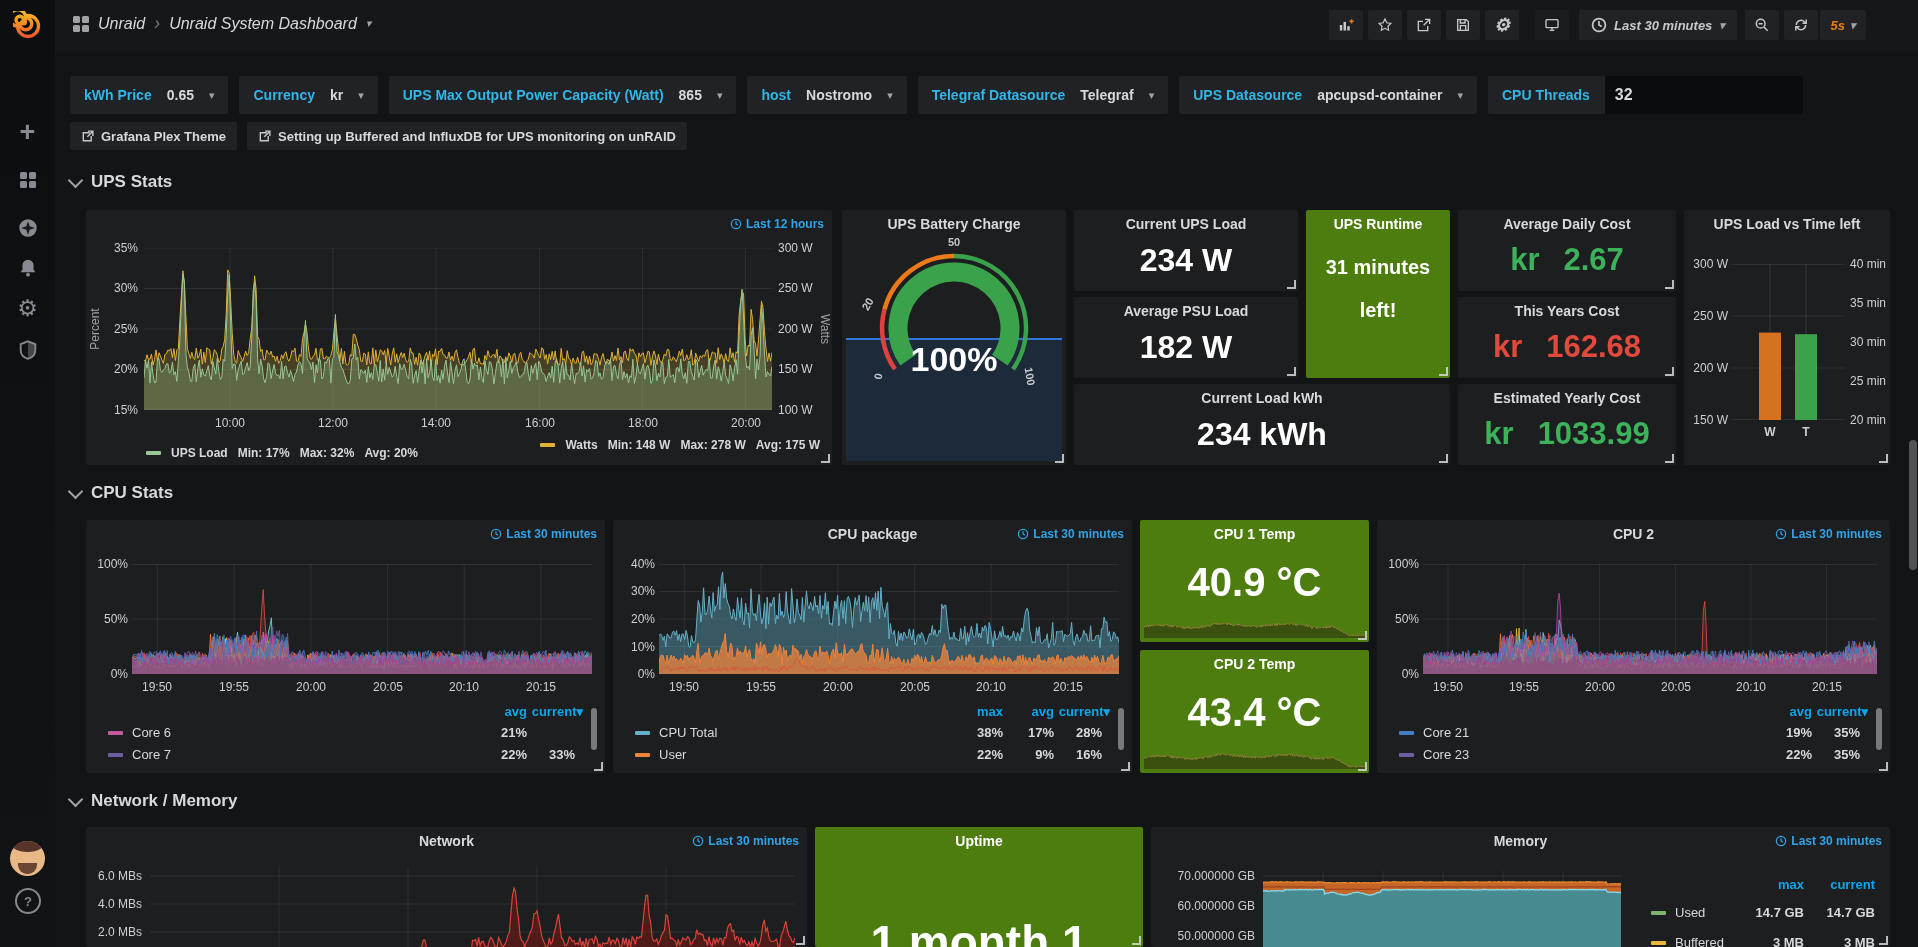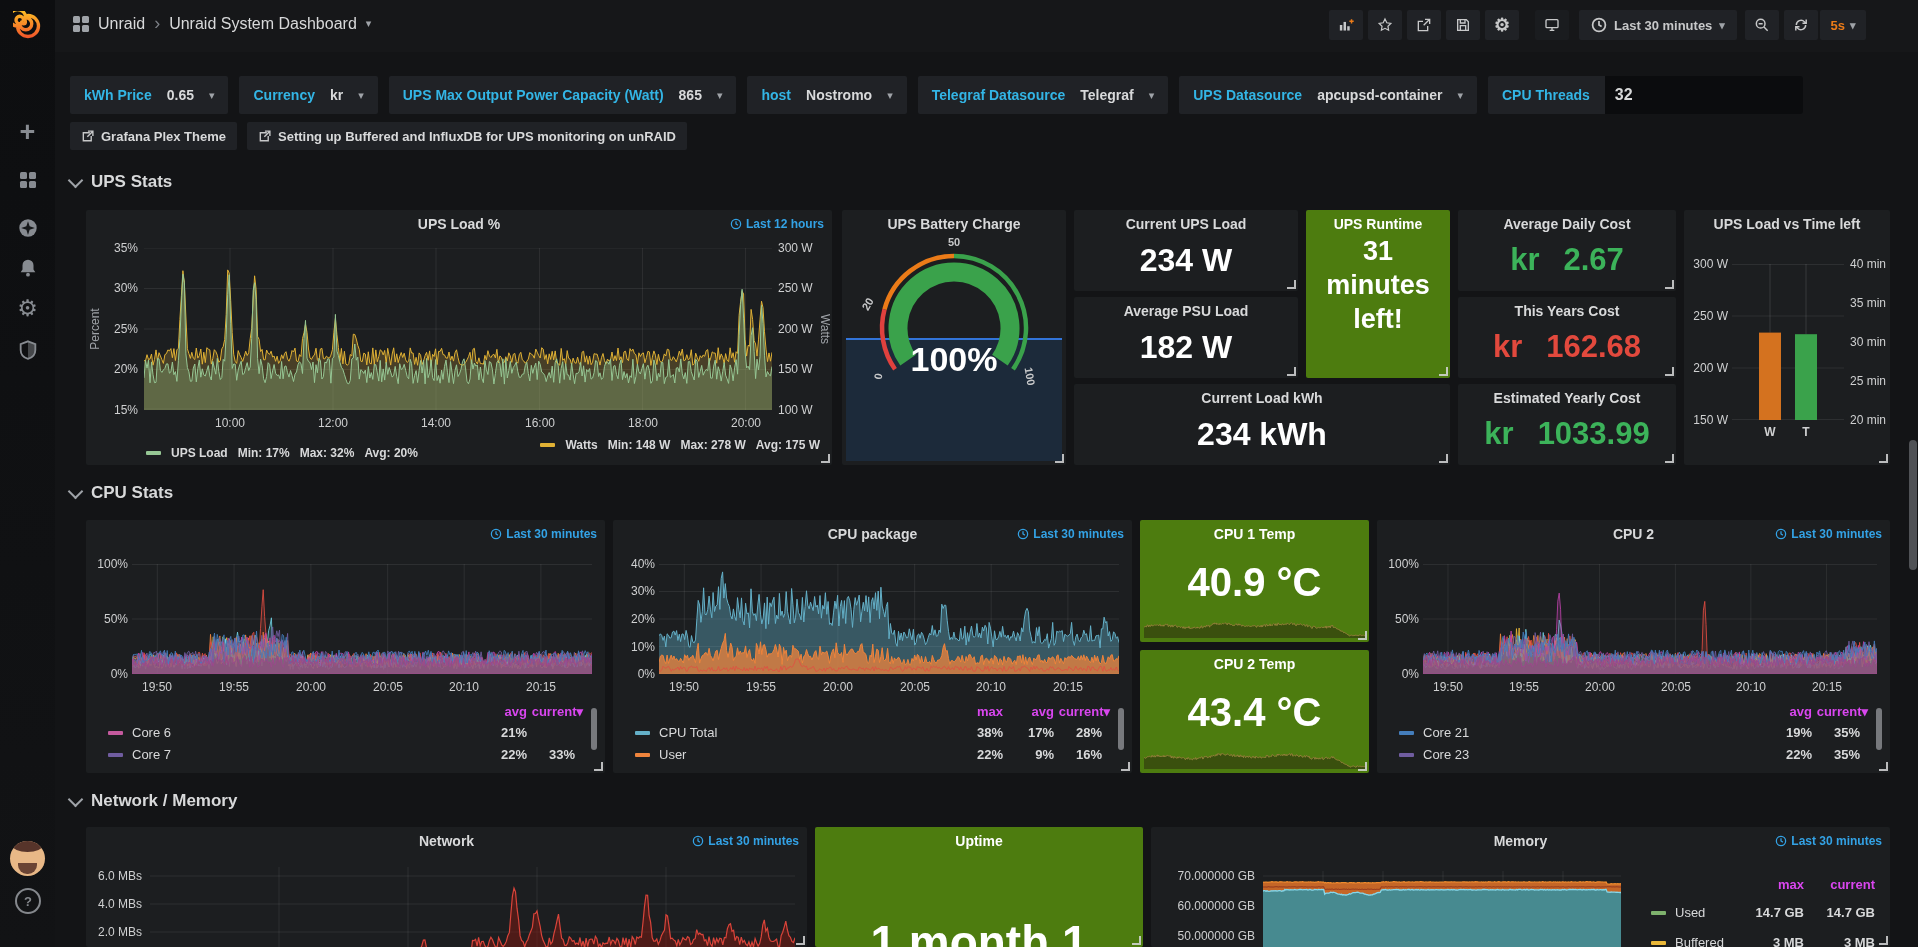--- a/index.html
+++ b/index.html
@@ -13,21 +13,21 @@
   .grid-ic i{position:absolute;left:0;top:0;width:7px;height:7px;border-radius:1.5px;background:currentColor;
              box-shadow:9px 0 0 currentColor,0 9px 0 currentColor,9px 9px 0 currentColor;}
   .plus-ic{font-size:27px;font-weight:bold;line-height:20px;}
   .gear-ic{font-size:23px;line-height:22px;}
   #avatar{position:absolute;left:10px;top:841px;width:35px;height:35px;border-radius:50%;overflow:hidden;background:#e8b887;cursor:pointer;}
   #avatar::before{content:"";position:absolute;left:2px;top:-3px;width:31px;height:14px;border-radius:50%;background:#56342a;}
   #avatar::after{content:"";position:absolute;left:8px;top:22px;width:19px;height:11px;border-radius:0 0 9px 9px;background:#6b4434;}
   #help-ic{position:absolute;left:15px;top:888px;width:22px;height:22px;border:2px solid #85888d;border-radius:50%;
            display:flex;align-items:center;justify-content:center;font-size:13px;font-weight:bold;color:#85888d;cursor:pointer;}
   
-  #topbar{position:absolute;left:55px;top:0;right:0;height:52px;background:#161719;z-index:20;}
+  #topbar{position:absolute;left:55px;top:0;right:0;height:52px;background:#161719;z-index:20;font-style:italic;}
   .crumb{position:absolute;top:13px;display:flex;align-items:center;gap:9px;font-size:16px;color:#d8d9da;}
   .crumb .sep{color:#7b7f85;font-size:18px;}
   .caret{color:#9fa3a8;font-size:11px;}
   .tb-btn{position:absolute;top:10px;height:30px;background:#202226;border-radius:2px;display:flex;align-items:center;
           justify-content:center;color:#c7c8c9;cursor:pointer;font-size:13px;font-weight:bold;}
   .tb-btn svg{width:16px;height:16px;}
   .orange{color:#eb7b18;}
   
   .vrow{position:absolute;left:70px;top:76px;display:flex;gap:11px;}
   .vpill{height:38px;background:#202226;border-radius:2px;display:flex;align-items:center;padding:0 14px;gap:15px;cursor:pointer;}
@@ -51,21 +51,21 @@
   .green .ptitle{color:#fff;}
   .trange{position:absolute;right:8px;top:7px;display:flex;align-items:center;gap:4px;color:#33a2e5;
           font-size:12px;font-weight:bold;cursor:pointer;z-index:5;}
   .trange svg{width:12px;height:12px;}
   .tick{position:absolute;font-size:12px;color:#cfd0d1;height:14px;line-height:14px;}
   .tr{text-align:right;} .tc{text-align:center;} .tl{text-align:left;}
   .ylab{position:absolute;font-size:12px;color:#9fa3a8;white-space:nowrap;}
   .statv{position:absolute;left:0;right:0;text-align:center;font-weight:bold;color:#fff;}
   .costv{position:absolute;left:0;right:0;display:flex;justify-content:center;align-items:baseline;gap:24px;font-weight:bold;}
   .gtxt{color:#3cb35a;} .rtxt{color:#e2493d;}
-  .lg-col{position:absolute;font-size:13px;font-weight:bold;color:#d946ef;text-align:right;}
+  .lg-col{position:absolute;font-size:13px;font-weight:bold;color:#0ea5e9;text-align:right;}
   .lg-val{position:absolute;font-size:13px;font-weight:bold;color:#d8d9da;text-align:right;}
   .lg-name{position:absolute;font-size:13px;color:#d8d9da;cursor:pointer;}
   .swatch{position:absolute;width:15px;height:4px;border-radius:1px;}
   .lg-scroll{position:absolute;width:6px;border-radius:3px;background:#77797d;}
   .uleg{position:absolute;display:flex;align-items:center;gap:10px;font-size:12px;font-weight:bold;color:#d8d9da;}
   .uleg .sw{width:15px;height:4px;border-radius:1px;}
   svg.chart{position:absolute;display:block;}
   #g-navy{position:absolute;left:4px;right:4px;bottom:4px;top:128px;background:#1c2a3a;border-top:2px solid #3274d9;}
   #scrollbar{position:absolute;right:1px;top:0;width:8px;height:947px;z-index:40;}
   #scrollbar .thumb{position:absolute;left:0;top:440px;width:8px;height:130px;border-radius:4px;background:#505256;}
@@ -252,21 +252,20 @@
   <div class="sec-h" style="left:70px;top:483px">
     <span class="chev"></span>
     <span>CPU Stats</span>
   </div>
   <div class="sec-h" style="left:70px;top:791px">
     <span class="chev"></span>
     <span>Network / Memory</span>
   </div>
 
   <section class="panel" style="left:86px;top:210px;width:746px;height:255px">
-    <h3 class="ptitle">UPS Load %</h3>
     <div class="trange">
       <svg viewBox="0 0 14 14">
           <circle cx="7" cy="7" r="5.4" fill="none" stroke="currentColor" stroke-width="1.5"></circle>
           <path d="M7 3.8V7l2.2 1.3" fill="none" stroke="currentColor" stroke-width="1.5"></path>
         </svg>
       <span>Last 12 hours</span>
     </div>
     <span class="ylab" style="left:-12px;top:112px;transform:rotate(-90deg)">Percent</span>
     <span class="ylab" style="right:-8px;top:112px;transform:rotate(90deg)">Watts</span>
     <span class="tick tr" style="left:8px;top:31px;width:44px">35%</span>
@@ -337,21 +336,21 @@
   <section class="panel" style="left:1074px;top:210px;width:224px;height:81px">
     <h3 class="ptitle">Current UPS Load</h3>
     <div class="statv" style="top:32px;font-size:32px">234 W</div>
   </section>
   <section class="panel" style="left:1074px;top:297px;width:224px;height:81px">
     <h3 class="ptitle">Average PSU Load</h3>
     <div class="statv" style="top:32px;font-size:32px">182 W</div>
   </section>
   <section class="panel green" style="left:1306px;top:210px;width:144px;height:168px">
     <h3 class="ptitle">UPS Runtime</h3>
-    <div class="statv" style="top:24px;font-size:27px;line-height:34px;padding:0 8px">31 minutes left!</div>
+    <div class="statv" style="top:36px;font-size:20px;line-height:43px;padding:0 8px">31 minutes left!</div>
   </section>
   <section class="panel" style="left:1074px;top:384px;width:376px;height:81px">
     <h3 class="ptitle">Current Load kWh</h3>
     <div class="statv" style="top:32px;font-size:32px">234 kWh</div>
   </section>
   <section class="panel" style="left:1458px;top:210px;width:218px;height:81px">
     <h3 class="ptitle">Average Daily Cost</h3>
     <div class="costv gtxt" style="top:32px;font-size:31px">
       <span>kr</span>
       <span>2.67</span>

